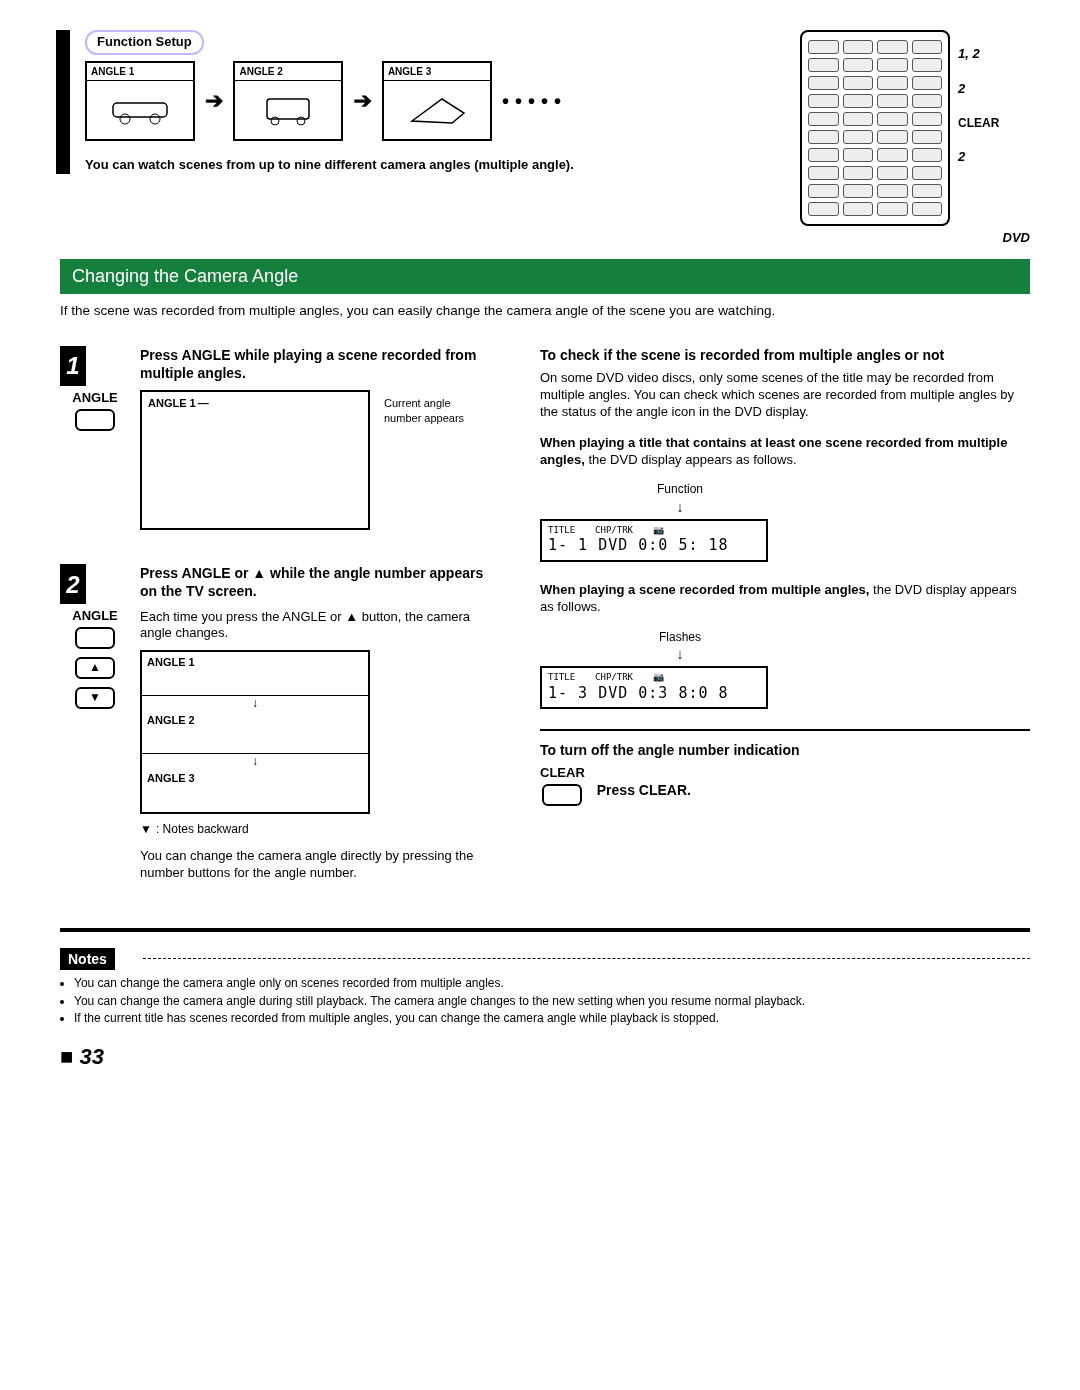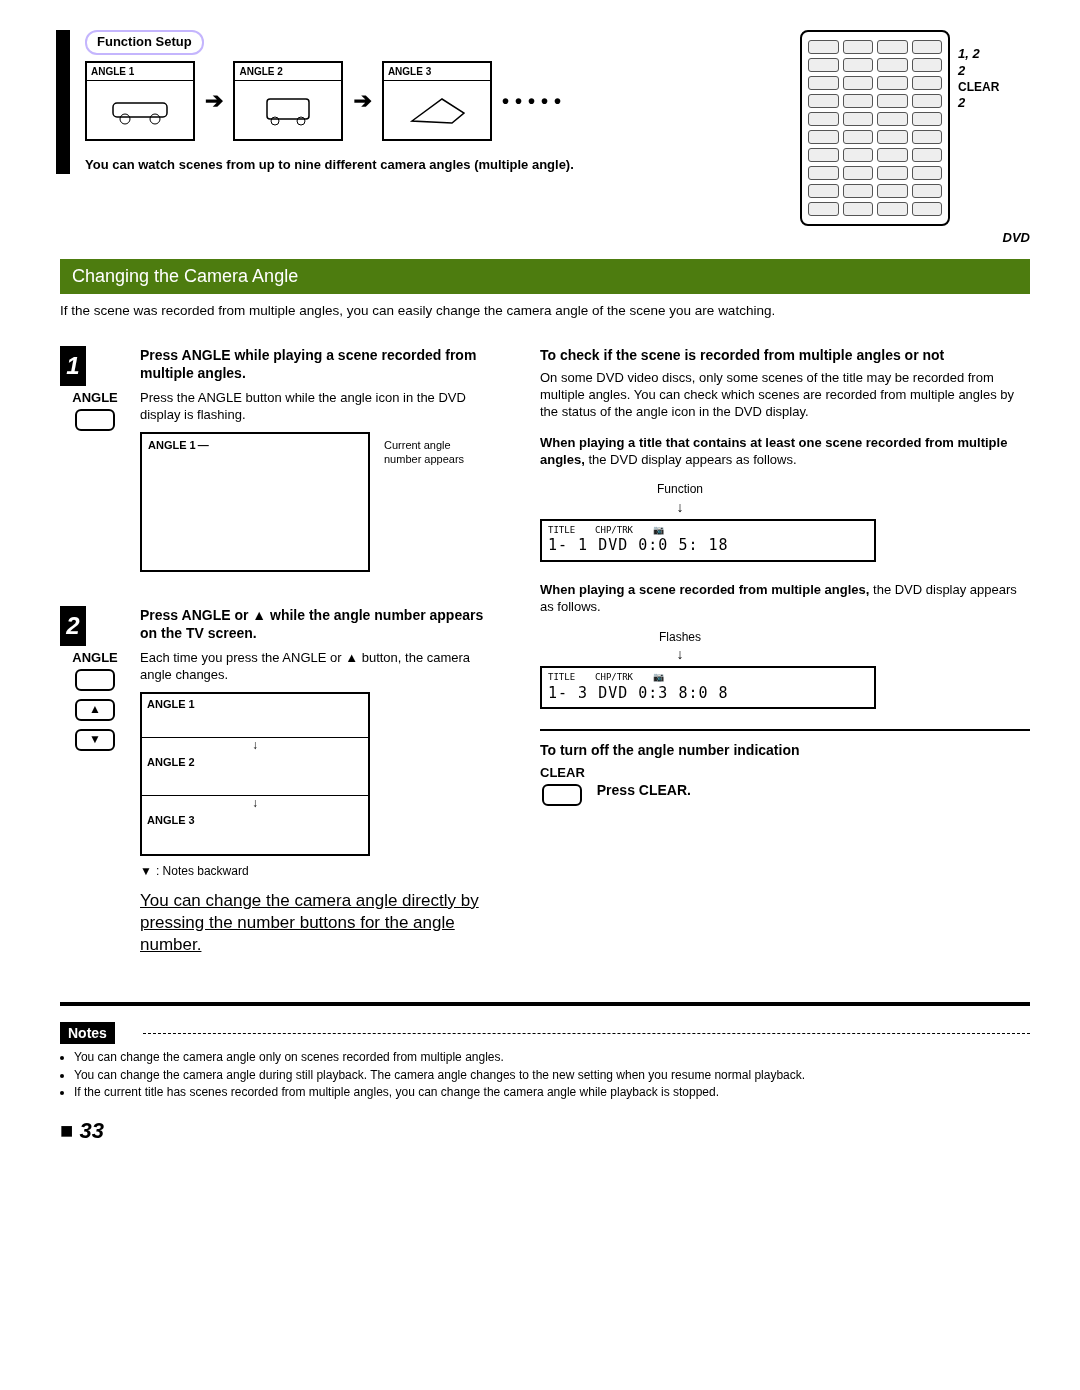--- a/index.html
+++ b/index.html
@@ -33,25 +33,25 @@
   .angle-box .car { flex:1; display:flex; align-items:center; justify-content:center; }
   .arrow-r { font-size: 22px; font-weight: bold; }
   .dots { font-size: 20px; font-weight: bold; letter-spacing: 6px; }
   .intro-line { font-weight: bold; font-size: 13px; margin-top: 8px; }
   .remote-area { width: 230px; display:flex; gap:8px; align-items:flex-start; }
   .remote {
     width: 150px; border: 2px solid #000; border-radius: 8px; padding: 8px 6px;
     display: grid; grid-template-columns: repeat(4, 1fr); gap: 4px;
   }
   .rbtn { height: 14px; border: 1.5px solid #555; border-radius: 3px; background:#eee; }
-  .remote-labels { font-size: 13px; font-style: italic; font-weight: bold; display:flex; flex-direction:column; padding-top:16px;}
+  .remote-labels { font-size: 13px; font-style: italic; font-weight: bold; display:flex; flex-direction:column; gap:18px; padding-top:16px;}
   .rl-clear { font-weight:bold; font-style:normal; font-size:12px; }
   .dvd-logo { align-self:flex-end; font-style:italic; font-weight:bold; font-size:13px; margin-top:4px;}
   .section-bar {
-    background: #4d7c0f; color: #fff; padding: 6px 12px; font-size: 18px; margin-top: 12px; margin-bottom: 8px;
+    background: #15803d; color: #fff; padding: 6px 12px; font-size: 18px; margin-top: 12px; margin-bottom: 8px;
   }
   .sub-intro { font-size: 13.5px; margin-bottom: 26px; }
   .two-col { display: flex; gap: 40px; }
   .colL { width: 440px; }
   .colR { flex: 1; }
   .step { display: flex; gap: 10px; margin-bottom: 34px; }
   .step-num-wrap { width: 70px; flex-shrink:0; }
   .step-num {
     background: #000; color: #fff; width: 26px; height: 40px; font-style: italic; font-weight: bold;
     font-size: 24px; display:flex; align-items:center; justify-content:center; margin-bottom:4px;
@@ -64,24 +64,24 @@
   .step-text { font-size: 13px; margin-bottom: 8px; }
   .osd-box { border: 2px solid #000; width: 230px; height: 140px; padding: 4px 6px; font-size:11px; font-weight:bold; position:relative;}
   .osd-note { position:absolute; left: 100%; top: 4px; width:110px; font-size:11px; font-weight:normal; padding-left:16px;}
   .osd-box .lbl::after { content:"—"; margin:0 2px;}
   .stack-box { border:2px solid #000; width:230px; font-size:11px; font-weight:bold;}
   .stack-box .srow { border-bottom:1px solid #000; height:44px; padding:3px 5px; display:flex; align-items:flex-start;}
   .stack-box .srow:last-child{border-bottom:none;}
   .darrow { text-align:center; font-size:12px; height:14px;}
   .cycles { font-size: 12px; margin-top: 8px; margin-bottom:10px;}
   .cycles::before { content:"▼"; margin-right:4px;}
-  .para { font-size:17px;text-decoration:underline; }
+  .para { font-size:13px; }
   .rh { font-weight:bold; font-size:14px; margin-bottom:6px; }
   .rp { font-size:13px; margin-bottom:14px; }
-  .display-box { border:2px solid #000; width:336px; padding:4px 6px; font-family: monospace; font-size:14px; margin-bottom:4px;}
+  .display-box { border:2px solid #000; width:228px; padding:4px 6px; font-family: monospace; font-size:14px; margin-bottom:4px;}
   .display-box .row1{ font-size:9px; display:flex; gap:20px;}
   .display-box .row2{ font-size:15px; letter-spacing:1px;}
   .display-cap { text-align:center; font-size:12px; width:280px; margin-bottom:2px;}
   .display-cap .dl { font-size:14px;}
   .clear-row{ display:flex; align-items:center; gap:12px; margin-top:6px;}
   .sep-heavy { border-top:4px solid #000; margin: 12px 0 16px; }
   .sep-med { border-top:2px solid #000; margin: 20px 0 10px; }
   .notes-tag {
     display:inline-block; background:#000; color:#fff; font-weight:bold; font-size:14px;
     padding:2px 8px; margin-right:6px;
@@ -196,21 +196,20 @@
     <div class="step">
       <div class="step-num-wrap">
         <div class="step-num">1</div>
         <div class="key-area">
           <div class="kl">ANGLE</div>
           <div class="key"></div>
         </div>
       </div>
       <div class="step-body">
         <div class="step-title">Press ANGLE while playing a scene recorded from multiple angles.</div>
-        <div class="step-text">Press the ANGLE button while the angle icon in the DVD display is flashing.</div>
         <div class="osd-box">
           <span class="lbl">ANGLE 1</span>
           <div class="osd-note">Current angle number appears</div>
         </div>
       </div>
     </div>
 
     <div class="step">
       <div class="step-num-wrap">
         <div class="step-num">2</div>

